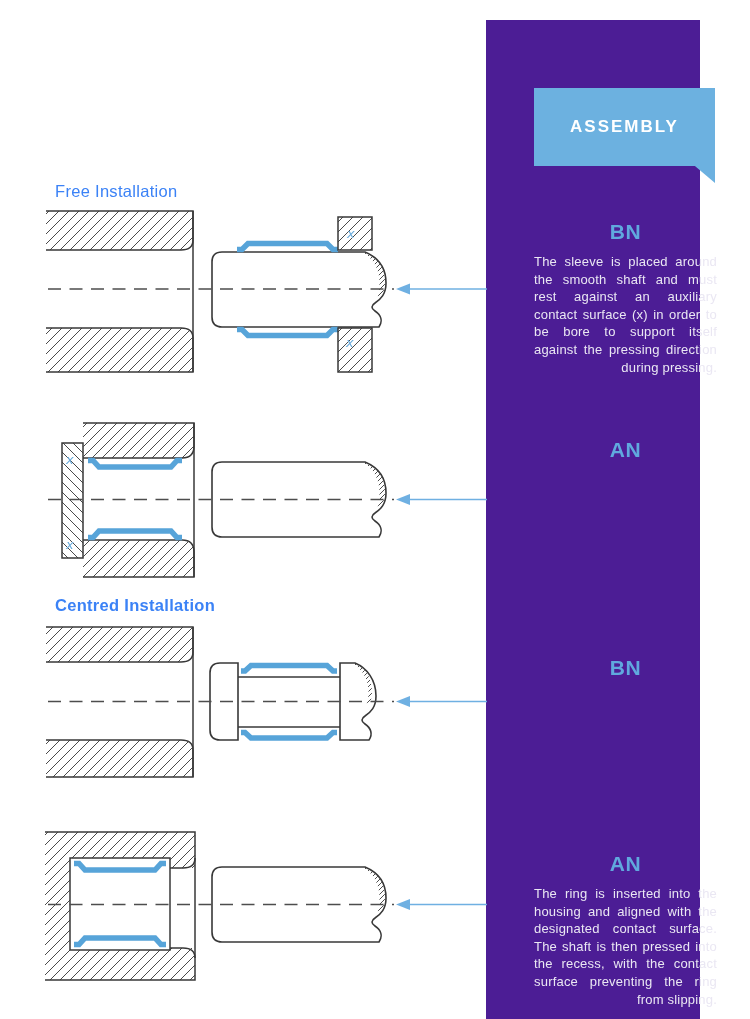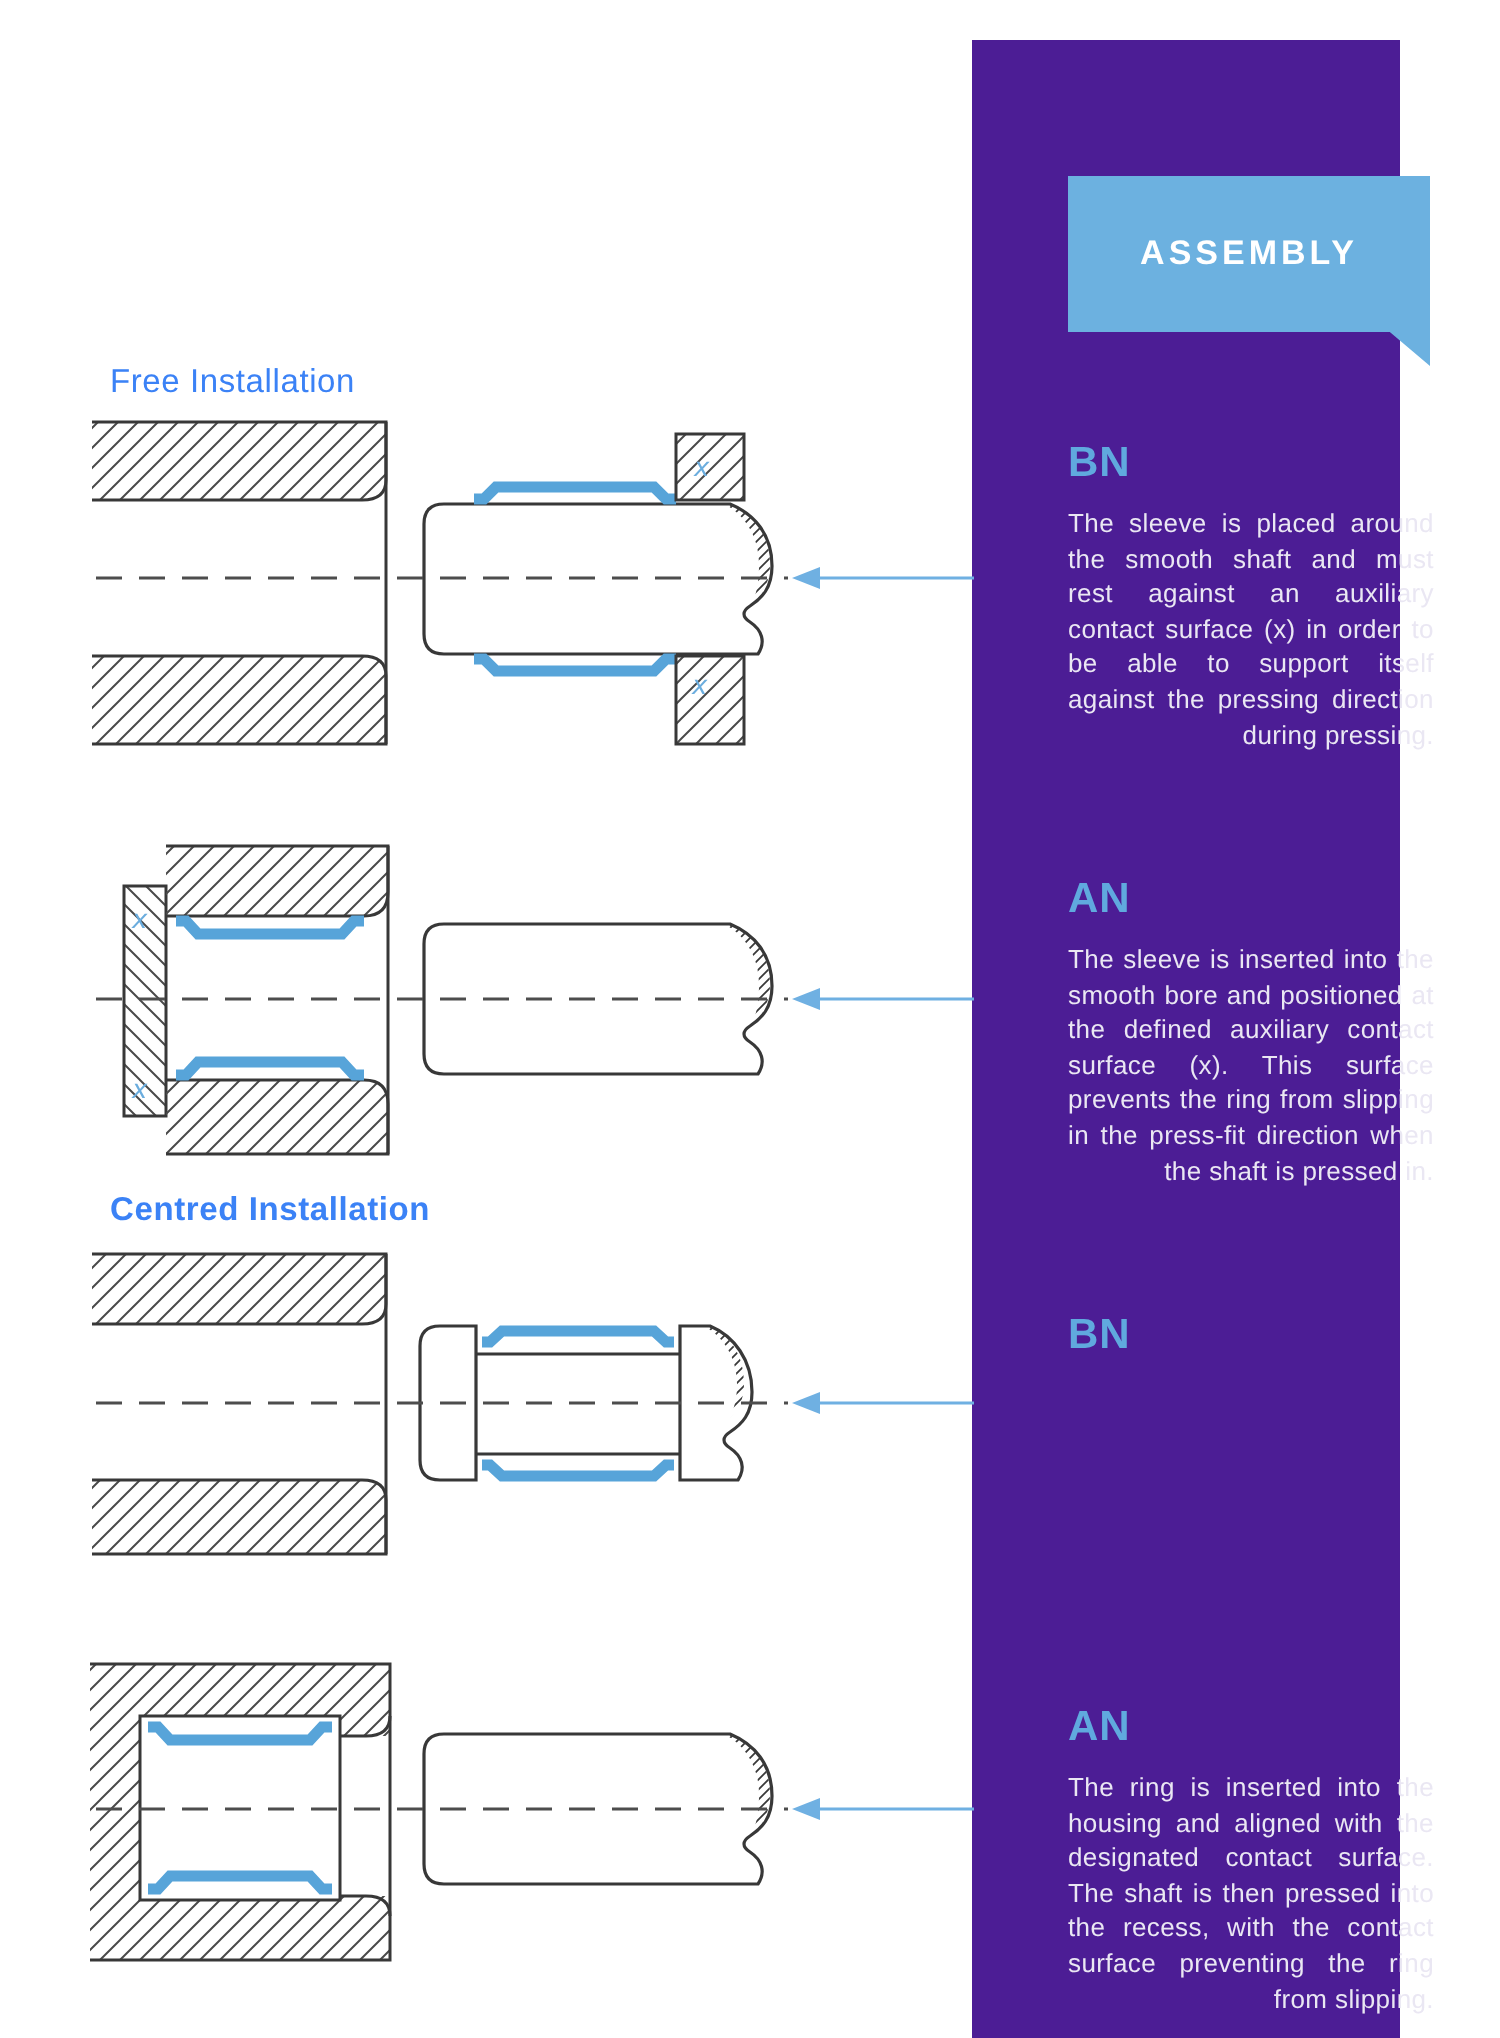--- a/index.html
+++ b/index.html
@@ -9,21 +9,21 @@
 
   
   .panel{position:absolute;left:486px;top:0;width:214px;height:1013px;
          background:#4c1d95;z-index:1;margin-top:20px;}
   .tab{position:absolute;left:48px;top:68px;width:181px;height:95px;
        background:#6cb1e0;
        clip-path:polygon(0 0,100% 0,100% 100%,88.9% 82.1%,0 82.1%);}
   .tab span{display:block;width:100%;line-height:78px;text-align:center;
        color:#ffffff;font-size:17px;font-weight:bold;letter-spacing:2px;}
   .sec{position:absolute;left:48px;width:183px;}
-  .sec h2{margin:0 0 9px 0;text-align:left;font-size:21px;font-weight:bold;
+  .sec h2{margin:0 0 9px 0;text-align:center;font-size:21px;font-weight:bold;
        color:#60a9de;letter-spacing:.5px;}
   .sec p{margin:0;font-size:13px;line-height:17.6px;color:#eae7f3;
        text-align:justify;text-align-last:right;letter-spacing:.2px;}
   .sec1{top:200px;} .sec2{top:418px;} .sec3{top:636px;} .sec4{top:832px;}
 
   
   .dg-title{position:absolute;left:55px;font-size:16.5px;color:#3b82f6;
        letter-spacing:.3px;z-index:2;}
   .t1{top:182px;} .t2{top:596px;font-weight:bold;}
 
@@ -48,25 +48,24 @@
   <div class="dg-title t1">Free Installation</div>
   <div class="dg-title t2">Centred Installation</div>
 
   <div class="panel">
     <div class="tab">
       <span>ASSEMBLY</span>
     </div>
 
     <div class="sec sec1">
       <h2>BN</h2>
-      <p>The sleeve is placed around the smooth shaft and must rest against an auxiliary contact surface (x) in order to be able to support itself against the pressing direction during pressing.</p>
+      <p>The sleeve is placed around the smooth shaft and must rest against an auxiliary contact surface (x) in order to be bore to support itself against the pressing direction during pressing.</p>
     </div>
     <div class="sec sec2">
       <h2>AN</h2>
-      <p>The sleeve is inserted into the smooth bore and positioned at the defined auxiliary contact surface (x). This surface prevents the ring from slipping in the press-fit direction when the shaft is pressed in.</p>
     </div>
     <div class="sec sec3">
       <h2>BN</h2>
     </div>
     <div class="sec sec4">
       <h2>AN</h2>
       <p>The ring is inserted into the housing and aligned with the designated contact surface. The shaft is then pressed into the recess, with the contact surface preventing the ring from slipping.</p>
     </div>
   </div>
 

